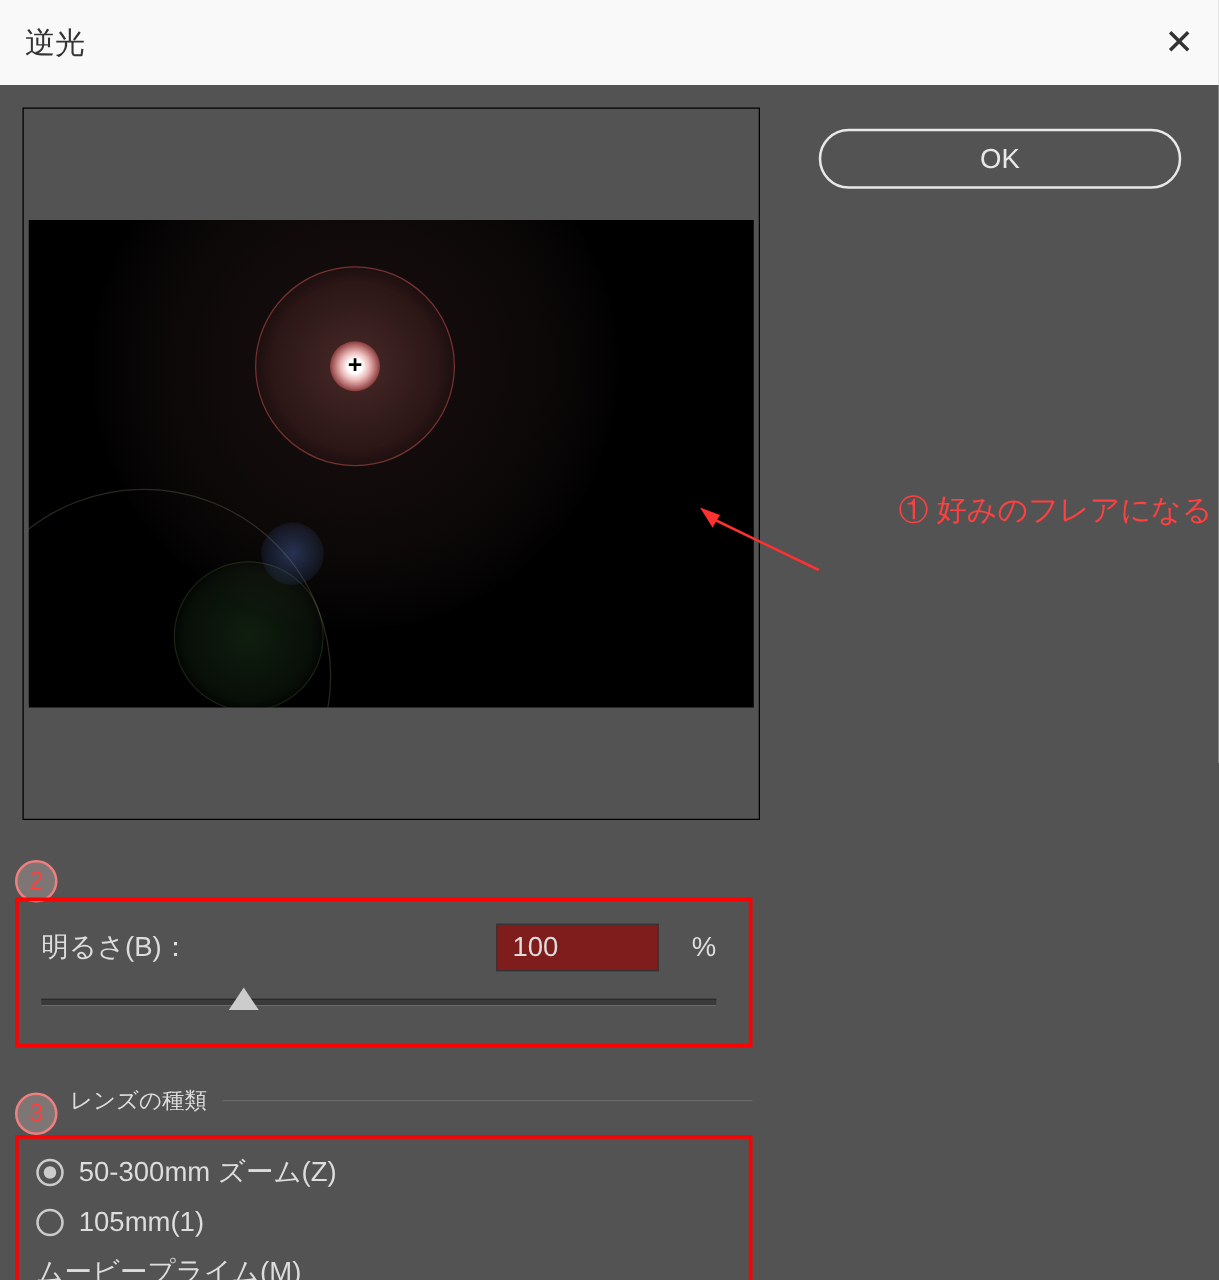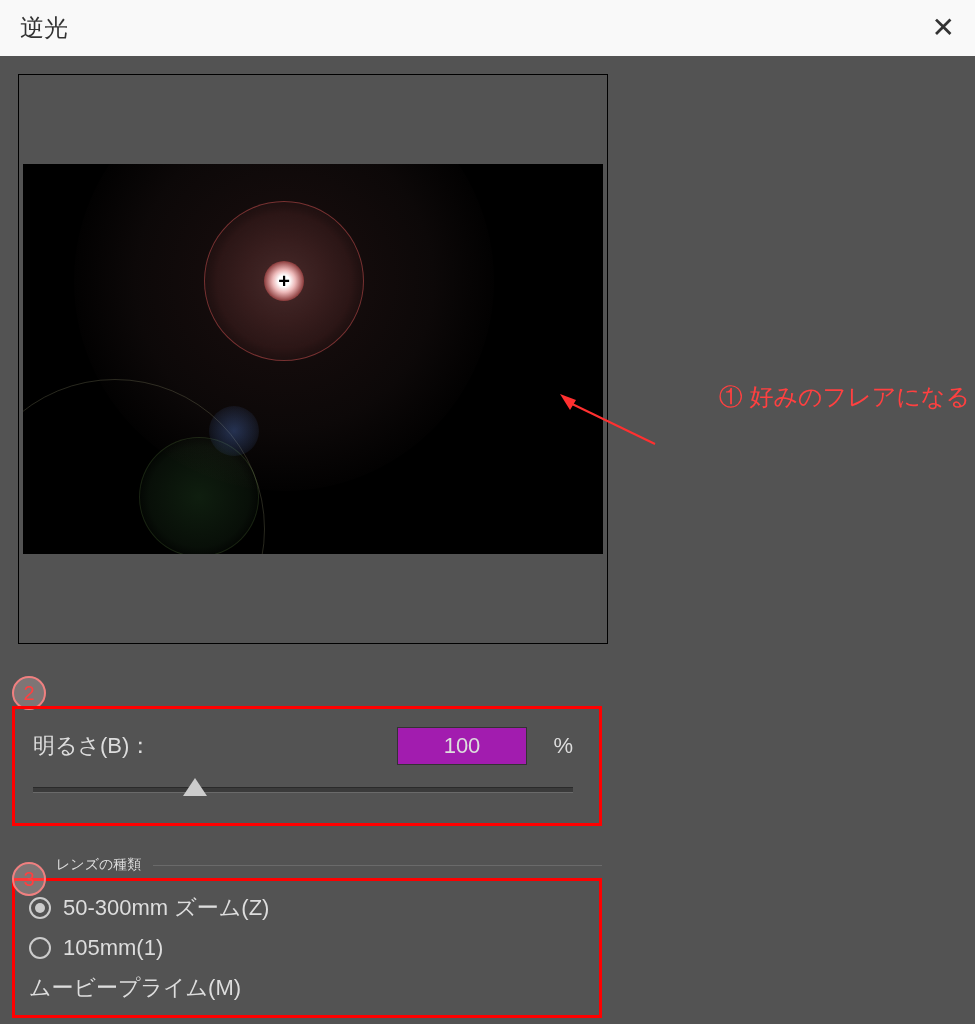--- a/index.html
+++ b/index.html
@@ -8,21 +8,21 @@
       box-sizing: border-box;
       font-family: "Meiryo", "MS PGothic", sans-serif;
     }
     body {
       width: 975px;
       height: 1024px;
       background: #f0f0f0;
       overflow: hidden;
     }
     .title-bar {
-      height: 56px;
+      height: 68px;
       background: #f9f9f9;
       display: flex;
       align-items: center;
       justify-content: space-between;
       padding: 0 20px;
     }
     .title-text {
       font-size: 24px;
       color: #333;
     }
@@ -193,26 +193,25 @@
       align-items: center;
       gap: 10px;
       color: #ddd;
       font-size: 22px;
     }
     .brightness-label { flex: 0 0 auto; }
     .brightness-input {
       margin-left: auto;
       width: 130px;
       height: 38px;
-      background: #a21caf;
+      background: #7f1d1d;
       border: 1px solid #333;
       color: #ddd;
       font-size: 22px;
       padding: 0 12px;
-      text-align: center;
     }
     .brightness-unit { width: 36px; text-align: right; }
     .slider-track {
       position: relative;
       margin-top: 22px;
       height: 6px;
       background: #3a3a3a;
       border-top: 1px solid #2a2a2a;
       border-bottom: 1px solid #6a6a6a;
     }
@@ -231,23 +230,23 @@
     .lens-section {
       position: absolute;
       left: 12px;
       top: 800px;
       width: 590px;
     }
     .lens-header {
       display: flex;
       align-items: center;
       color: #ddd;
-      font-size: 14px;
+      font-size: 18px;
       gap: 4px;
-      margin-bottom: 4px;
+      margin-bottom: 16px;
     }
     .lens-header-line {
       flex: 1;
       height: 1px;
       background: #6a6a6a;
       margin-left: 8px;
     }
     .radio-row {
       display: flex;
       align-items: center;
@@ -305,20 +304,21 @@
       <div class="lens-flare-big-halo"></div>
       <div class="lens-flare-arc"></div>
       <div class="lens-flare-green"></div>
       <div class="lens-flare-blue"></div>
       <div class="lens-flare-ring"></div>
       <div class="lens-flare-core"></div>
       <span class="crosshair">+</span>
     </div>
   </div>
 
+  <button class="btn btn-ok">OK</button>
 
   <svg class="annotation-arrow" viewBox="0 0 100 60">
     <line x1="95" y1="50" x2="8" y2="8" stroke="#ff3030" stroke-width="2"></line>
     <polygon points="0,0 16,6 10,16" fill="#ff3030"></polygon>
   </svg>
 
   <div class="annotation-1">
     <div>① 好みのフレアになる</div>
   </div>
 

